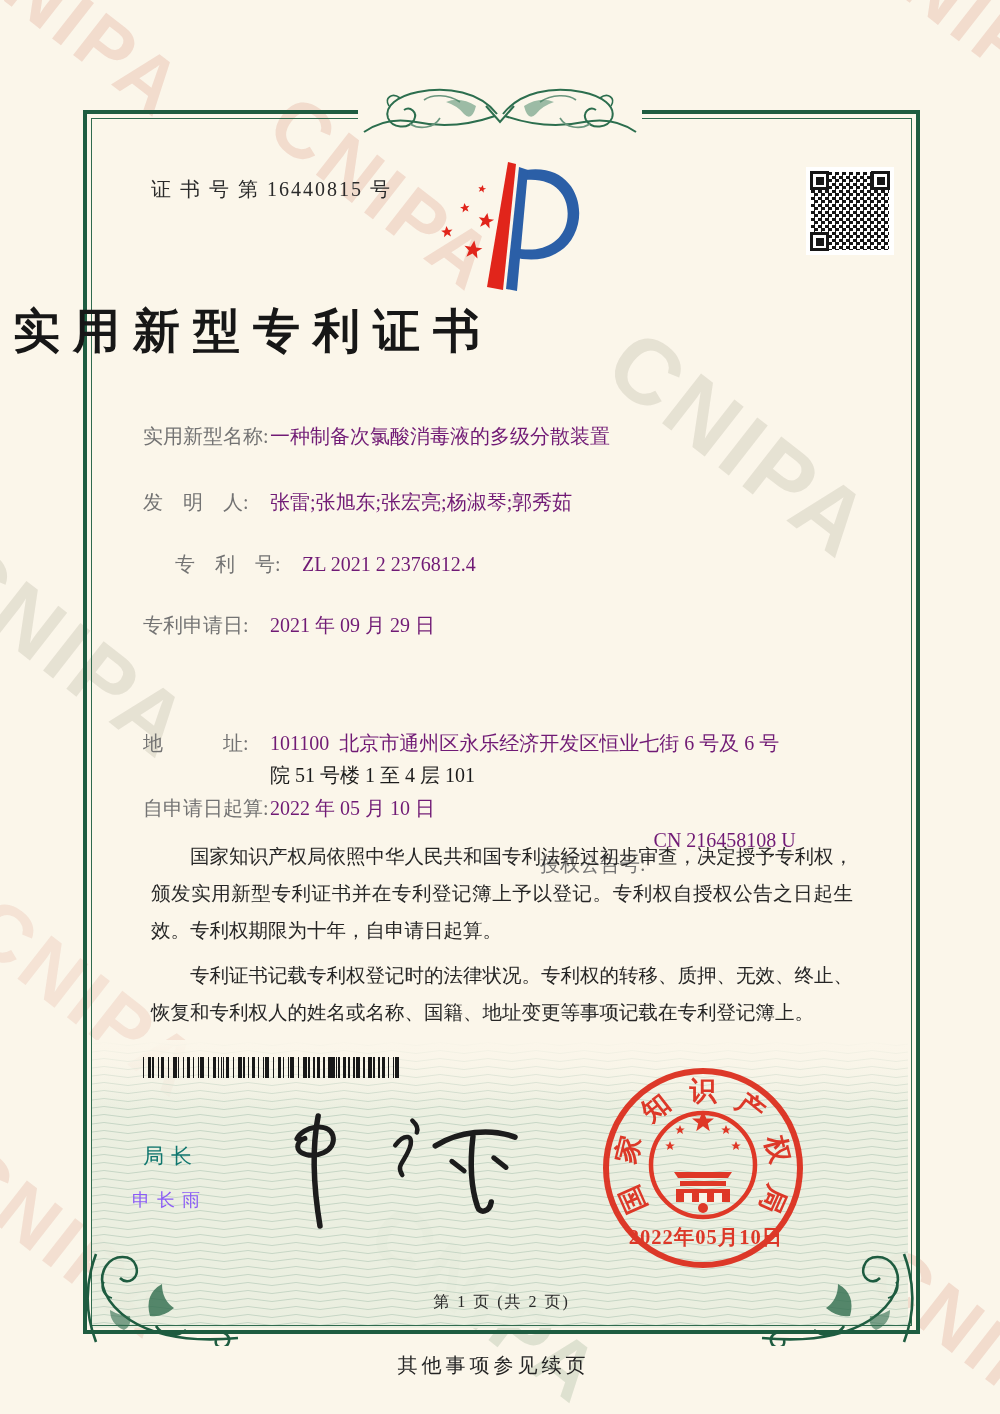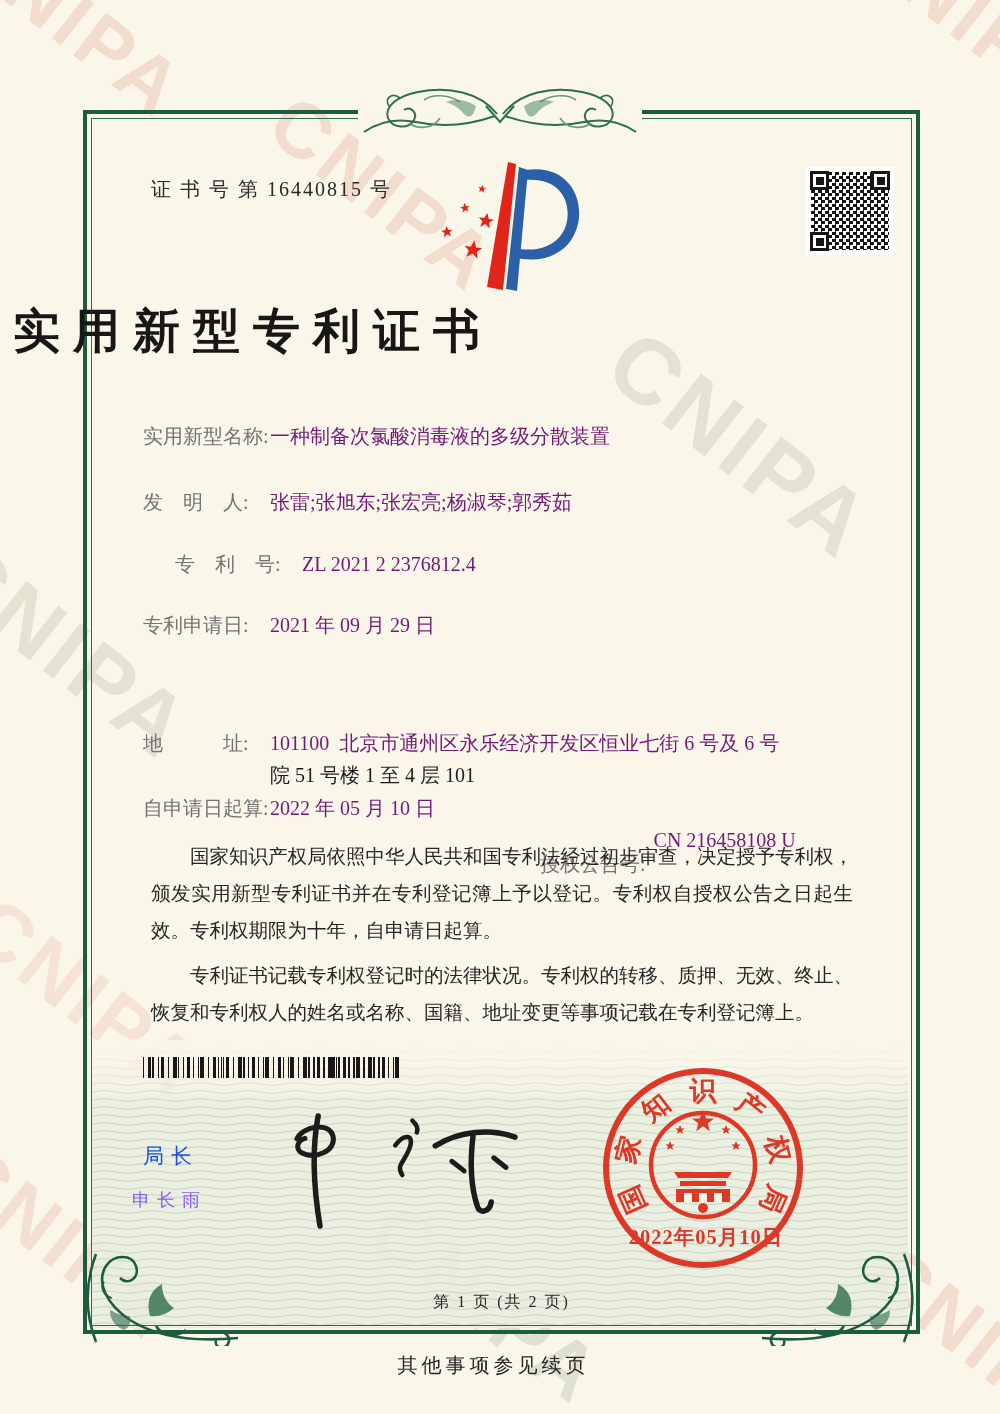--- a/index.html
+++ b/index.html
@@ -84,21 +84,21 @@
   .body-text p{margin:8px;text-indent:2em;}
   
   .barcode{
     position:absolute;left:143px;top:1057px;width:258px;height:21px;z-index:4;
     background-image:
       repeating-linear-gradient(90deg,#181818 0 1.5px,transparent 1.5px 5px),
       repeating-linear-gradient(90deg,transparent 0 5px,#181818 5px 8px,transparent 8px 13px),
       repeating-linear-gradient(90deg,transparent 0 9px,#181818 9px 10.5px,transparent 10.5px 23px);
   }
   
-  .signer-role{position:absolute;left:143px;top:1142px;font-size:21px;letter-spacing:7px;z-index:4;color:#1d4ed8;}
+  .signer-role{position:absolute;left:143px;top:1142px;font-size:21px;letter-spacing:7px;z-index:4;color:#0f766e;}
   .signer-name{position:absolute;left:132px;top:1188px;font-size:18px;letter-spacing:7px;z-index:4;color:#8b5cf6;}
   .signature{position:absolute;left:268px;top:1105px;z-index:4;transform:rotate(-2deg);}
   
   .seal{position:absolute;left:596px;top:1060px;z-index:5;opacity:0.93;}
   .seal text{font-family:"Liberation Serif","DejaVu Serif",serif;}
   
   .pagination{
     position:absolute;left:83px;top:1292px;width:837px;text-align:center;z-index:4;
     font-size:16px;letter-spacing:2px;white-space:pre;color:#2a2a2a;
   }

